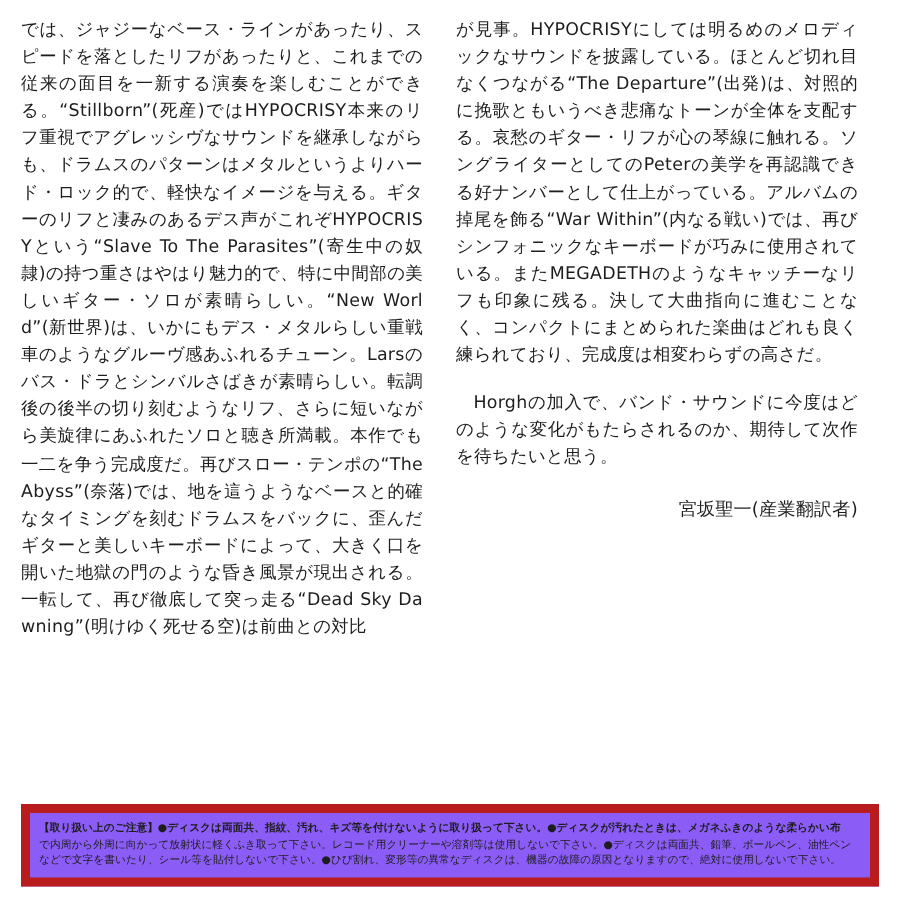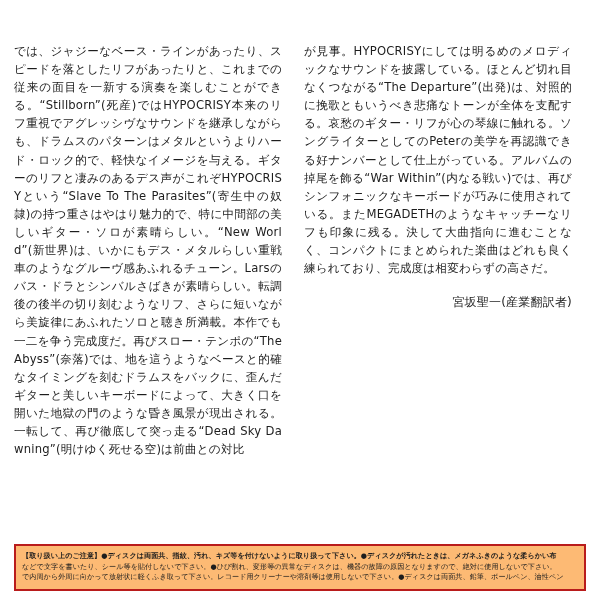--- a/index.html
+++ b/index.html
@@ -18,21 +18,20 @@
     position: relative;
     width: 600px;
     height: 599px;
     box-sizing: border-box;
     padding: 10px 14px 0 14px;
   }
   .columns {
     display: flex;
     gap: 22px;
     height: 520px;
-    margin-top: 32px;
   }
   .col {
     width: 268px;
     flex: 0 0 268px;
   }
   .col p {
     margin: 0;
     font-size: 11.6px;
     line-height: 18.1px;
     letter-spacing: 0.2px;
@@ -54,24 +53,24 @@
     text-align: right;
     letter-spacing: 0.2px;
     color: #1d1d1d;
   }
   
   .notice {
     position: absolute;
     left: 14px;
     right: 14px;
     bottom: 8px;
-    border: 2px solid #b91c1c;
+    border: 6px solid #b91c1c;
     box-sizing: border-box;
     padding: 5px 6px 6px 6px;
-    background: #fdba74;
+    background: #8b5cf6;
   }
   .notice .line {
     font-size: 7.1px;
     line-height: 10.6px;
     letter-spacing: 0.05px;
     color: #1d1d1d;
     text-align: justify;
     word-break: break-all;
   }
   .notice .hdr {
@@ -90,24 +89,25 @@
 <div class="page">
 
   <div class="columns">
 
     <div class="col">
       <p>では、ジャジーなベース・ラインがあったり、スピードを落としたリフがあったりと、これまでの従来の面目を一新する演奏を楽しむことができる。“Stillborn”(死産)ではHYPOCRISY本来のリフ重視でアグレッシヴなサウンドを継承しながらも、ドラムスのパターンはメタルというよりハード・ロック的で、軽快なイメージを与える。ギターのリフと凄みのあるデス声がこれぞHYPOCRISYという“Slave To The Parasites”(寄生中の奴隷)の持つ重さはやはり魅力的で、特に中間部の美しいギター・ソロが素晴らしい。“New World”(新世界)は、いかにもデス・メタルらしい重戦車のようなグルーヴ感あふれるチューン。Larsのバス・ドラとシンバルさばきが素晴らしい。転調後の後半の切り刻むようなリフ、さらに短いながら美旋律にあふれたソロと聴き所満載。本作でも一二を争う完成度だ。再びスロー・テンポの“The Abyss”(奈落)では、地を這うようなベースと的確なタイミングを刻むドラムスをバックに、歪んだギターと美しいキーボードによって、大きく口を開いた地獄の門のような昏き風景が現出される。一転して、再び徹底して突っ走る“Dead Sky Dawning”(明けゆく死せる空)は前曲との対比</p>
     </div>
 
     <div class="col">
       <p>が見事。HYPOCRISYにしては明るめのメロディックなサウンドを披露している。ほとんど切れ目なくつながる“The Departure”(出発)は、対照的に挽歌ともいうべき悲痛なトーンが全体を支配する。哀愁のギター・リフが心の琴線に触れる。ソングライターとしてのPeterの美学を再認識できる好ナンバーとして仕上がっている。アルバムの掉尾を飾る“War Within”(内なる戦い)では、再びシンフォニックなキーボードが巧みに使用されている。またMEGADETHのようなキャッチーなリフも印象に残る。決して大曲指向に進むことなく、コンパクトにまとめられた楽曲はどれも良く練られており、完成度は相変わらずの高さだ。</p>
+      <p class="indent">Horghの加入で、バンド・サウンドに今度はどのような変化がもたらされるのか、期待して次作を待ちたいと思う。</p>
       <div class="signature">宮坂聖一(産業翻訳者)</div>
     </div>
 
   </div>
 
   <div class="notice">
     <div class="line hdr">【取り扱い上のご注意】●ディスクは両面共、指紋、汚れ、キズ等を付けないように取り扱って下さい。●ディスクが汚れたときは、メガネふきのような柔らかい布</div>
+    <div class="line">で内周から外周に向かって放射状に軽くふき取って下さい。レコード用クリーナーや溶剤等は使用しないで下さい。●ディスクは両面共、鉛筆、ボールペン、油性ペン</div>
     <div class="line">などで文字を書いたり、シール等を貼付しないで下さい。●ひび割れ、変形等の異常なディスクは、機器の故障の原因となりますので、絶対に使用しないで下さい。</div>
-    <div class="line">で内周から外周に向かって放射状に軽くふき取って下さい。レコード用クリーナーや溶剤等は使用しないで下さい。●ディスクは両面共、鉛筆、ボールペン、油性ペン</div>
   </div>
 
 </div>
 
 </body></html>

